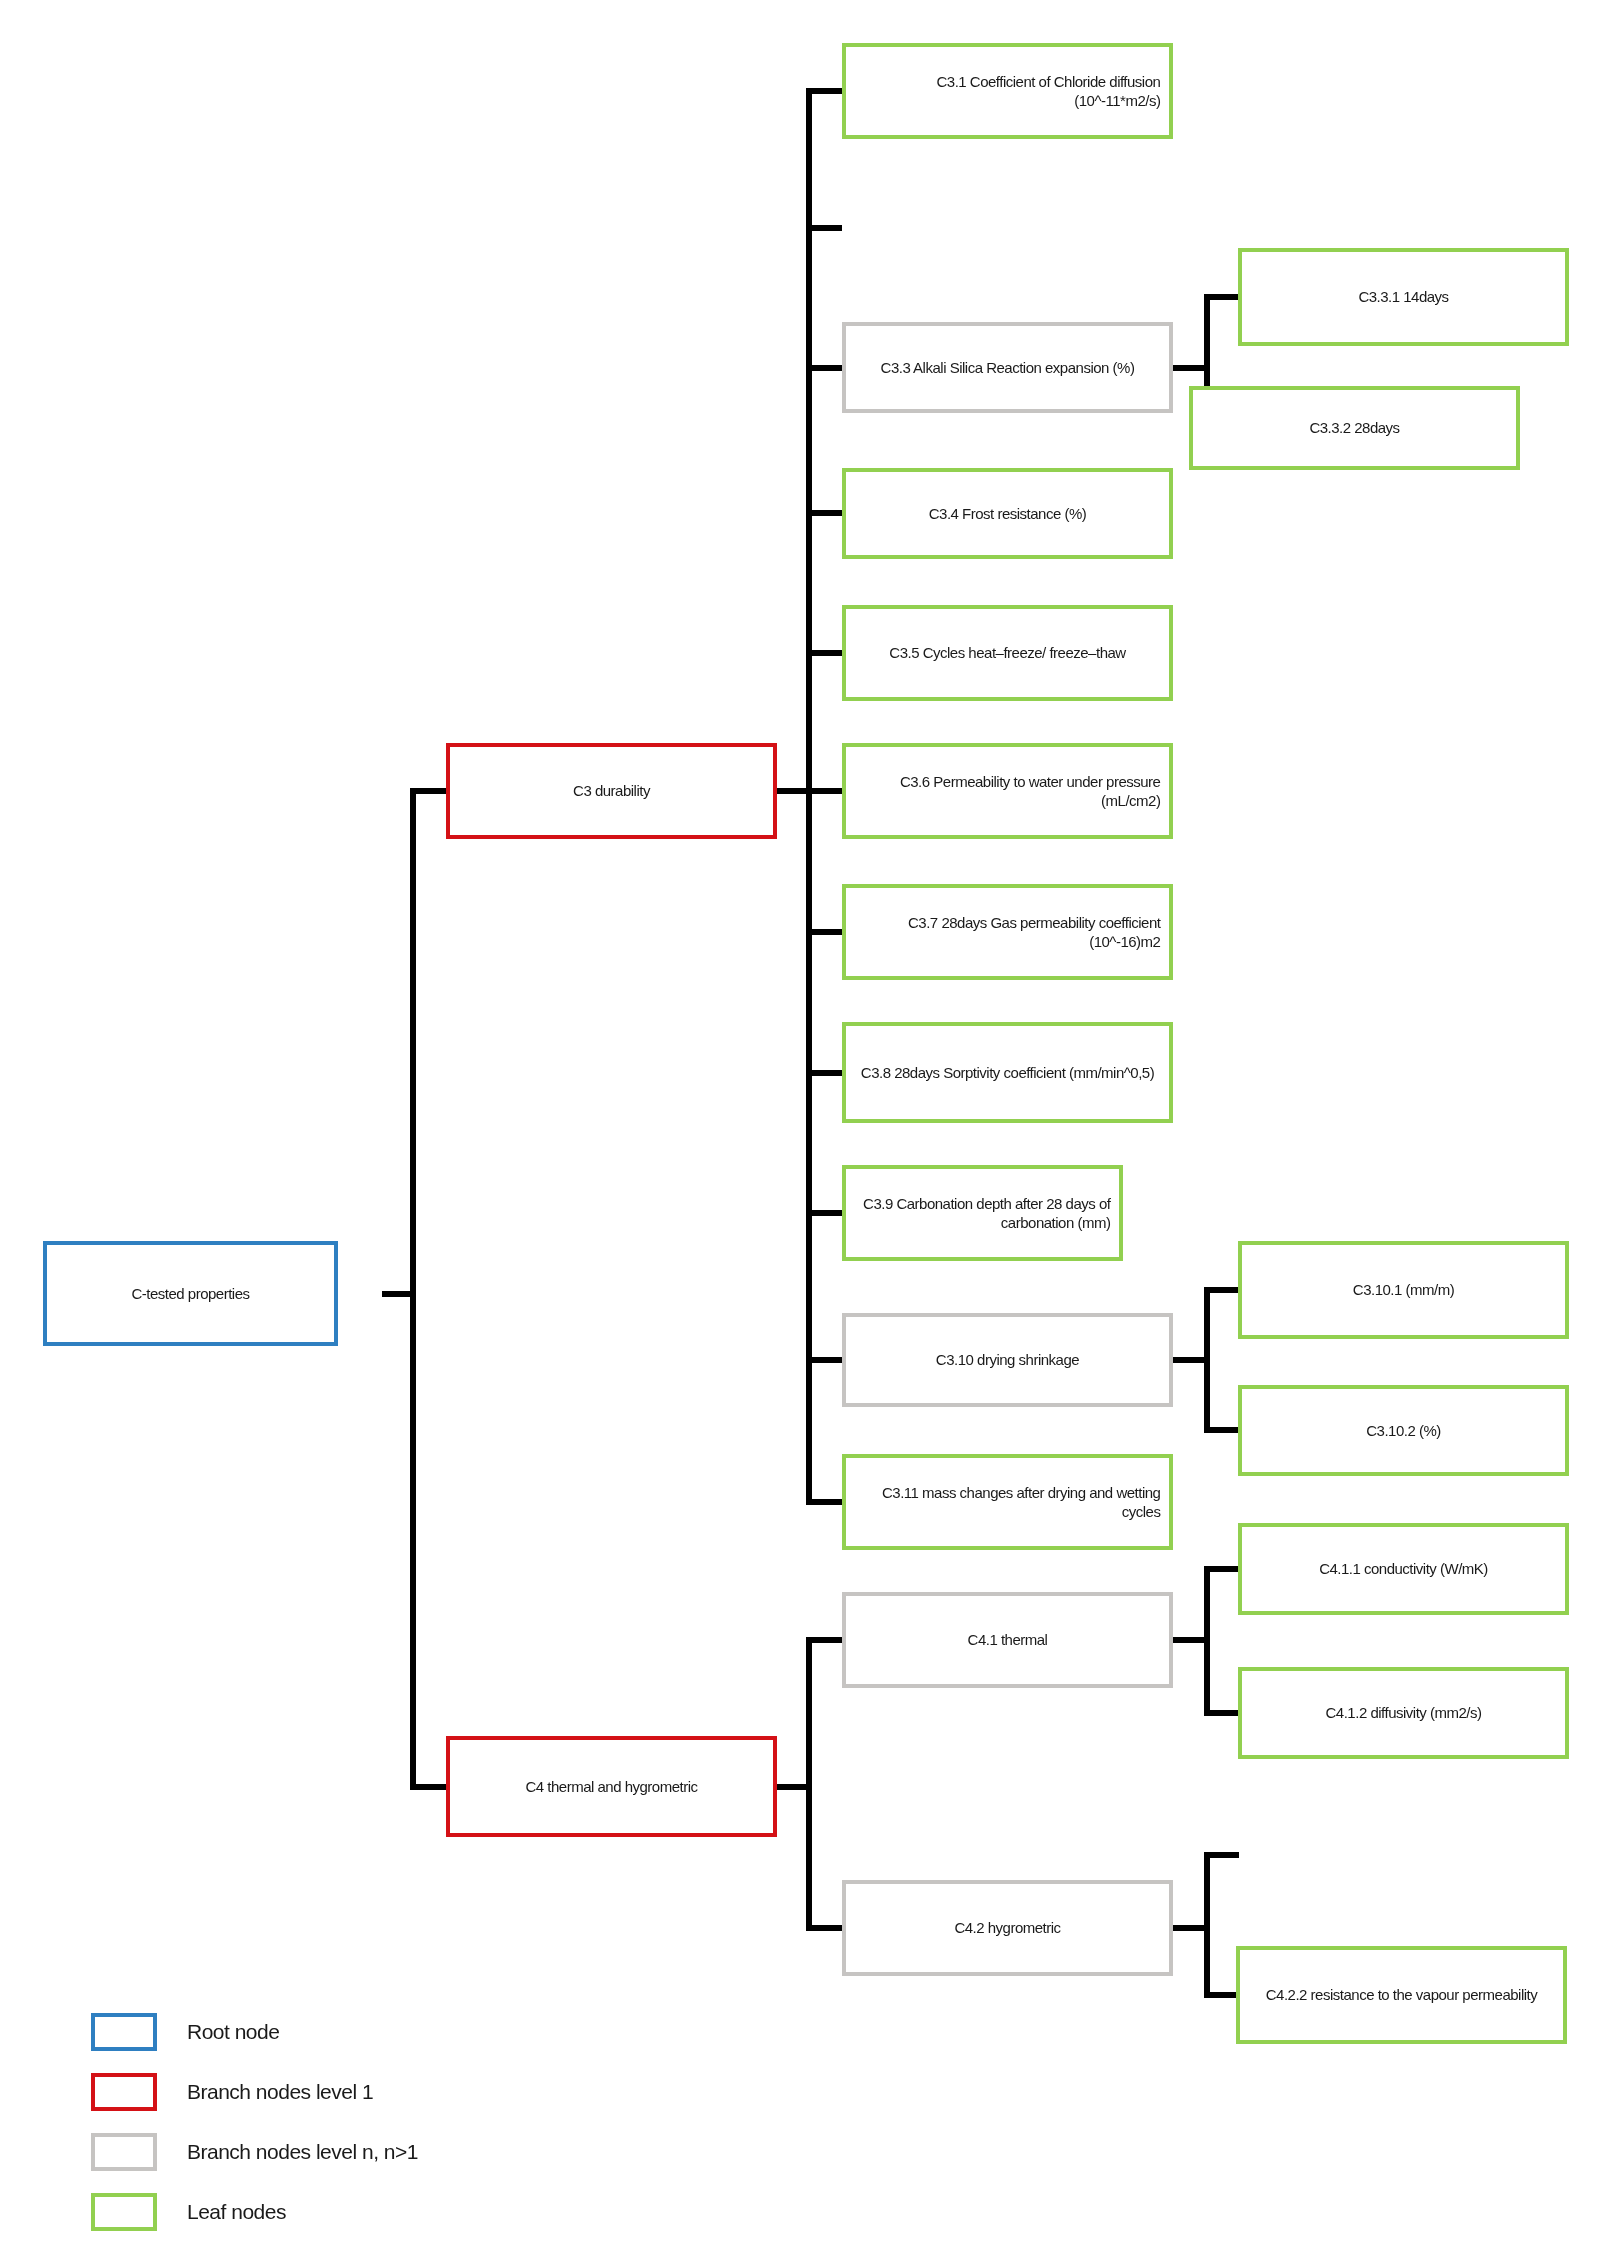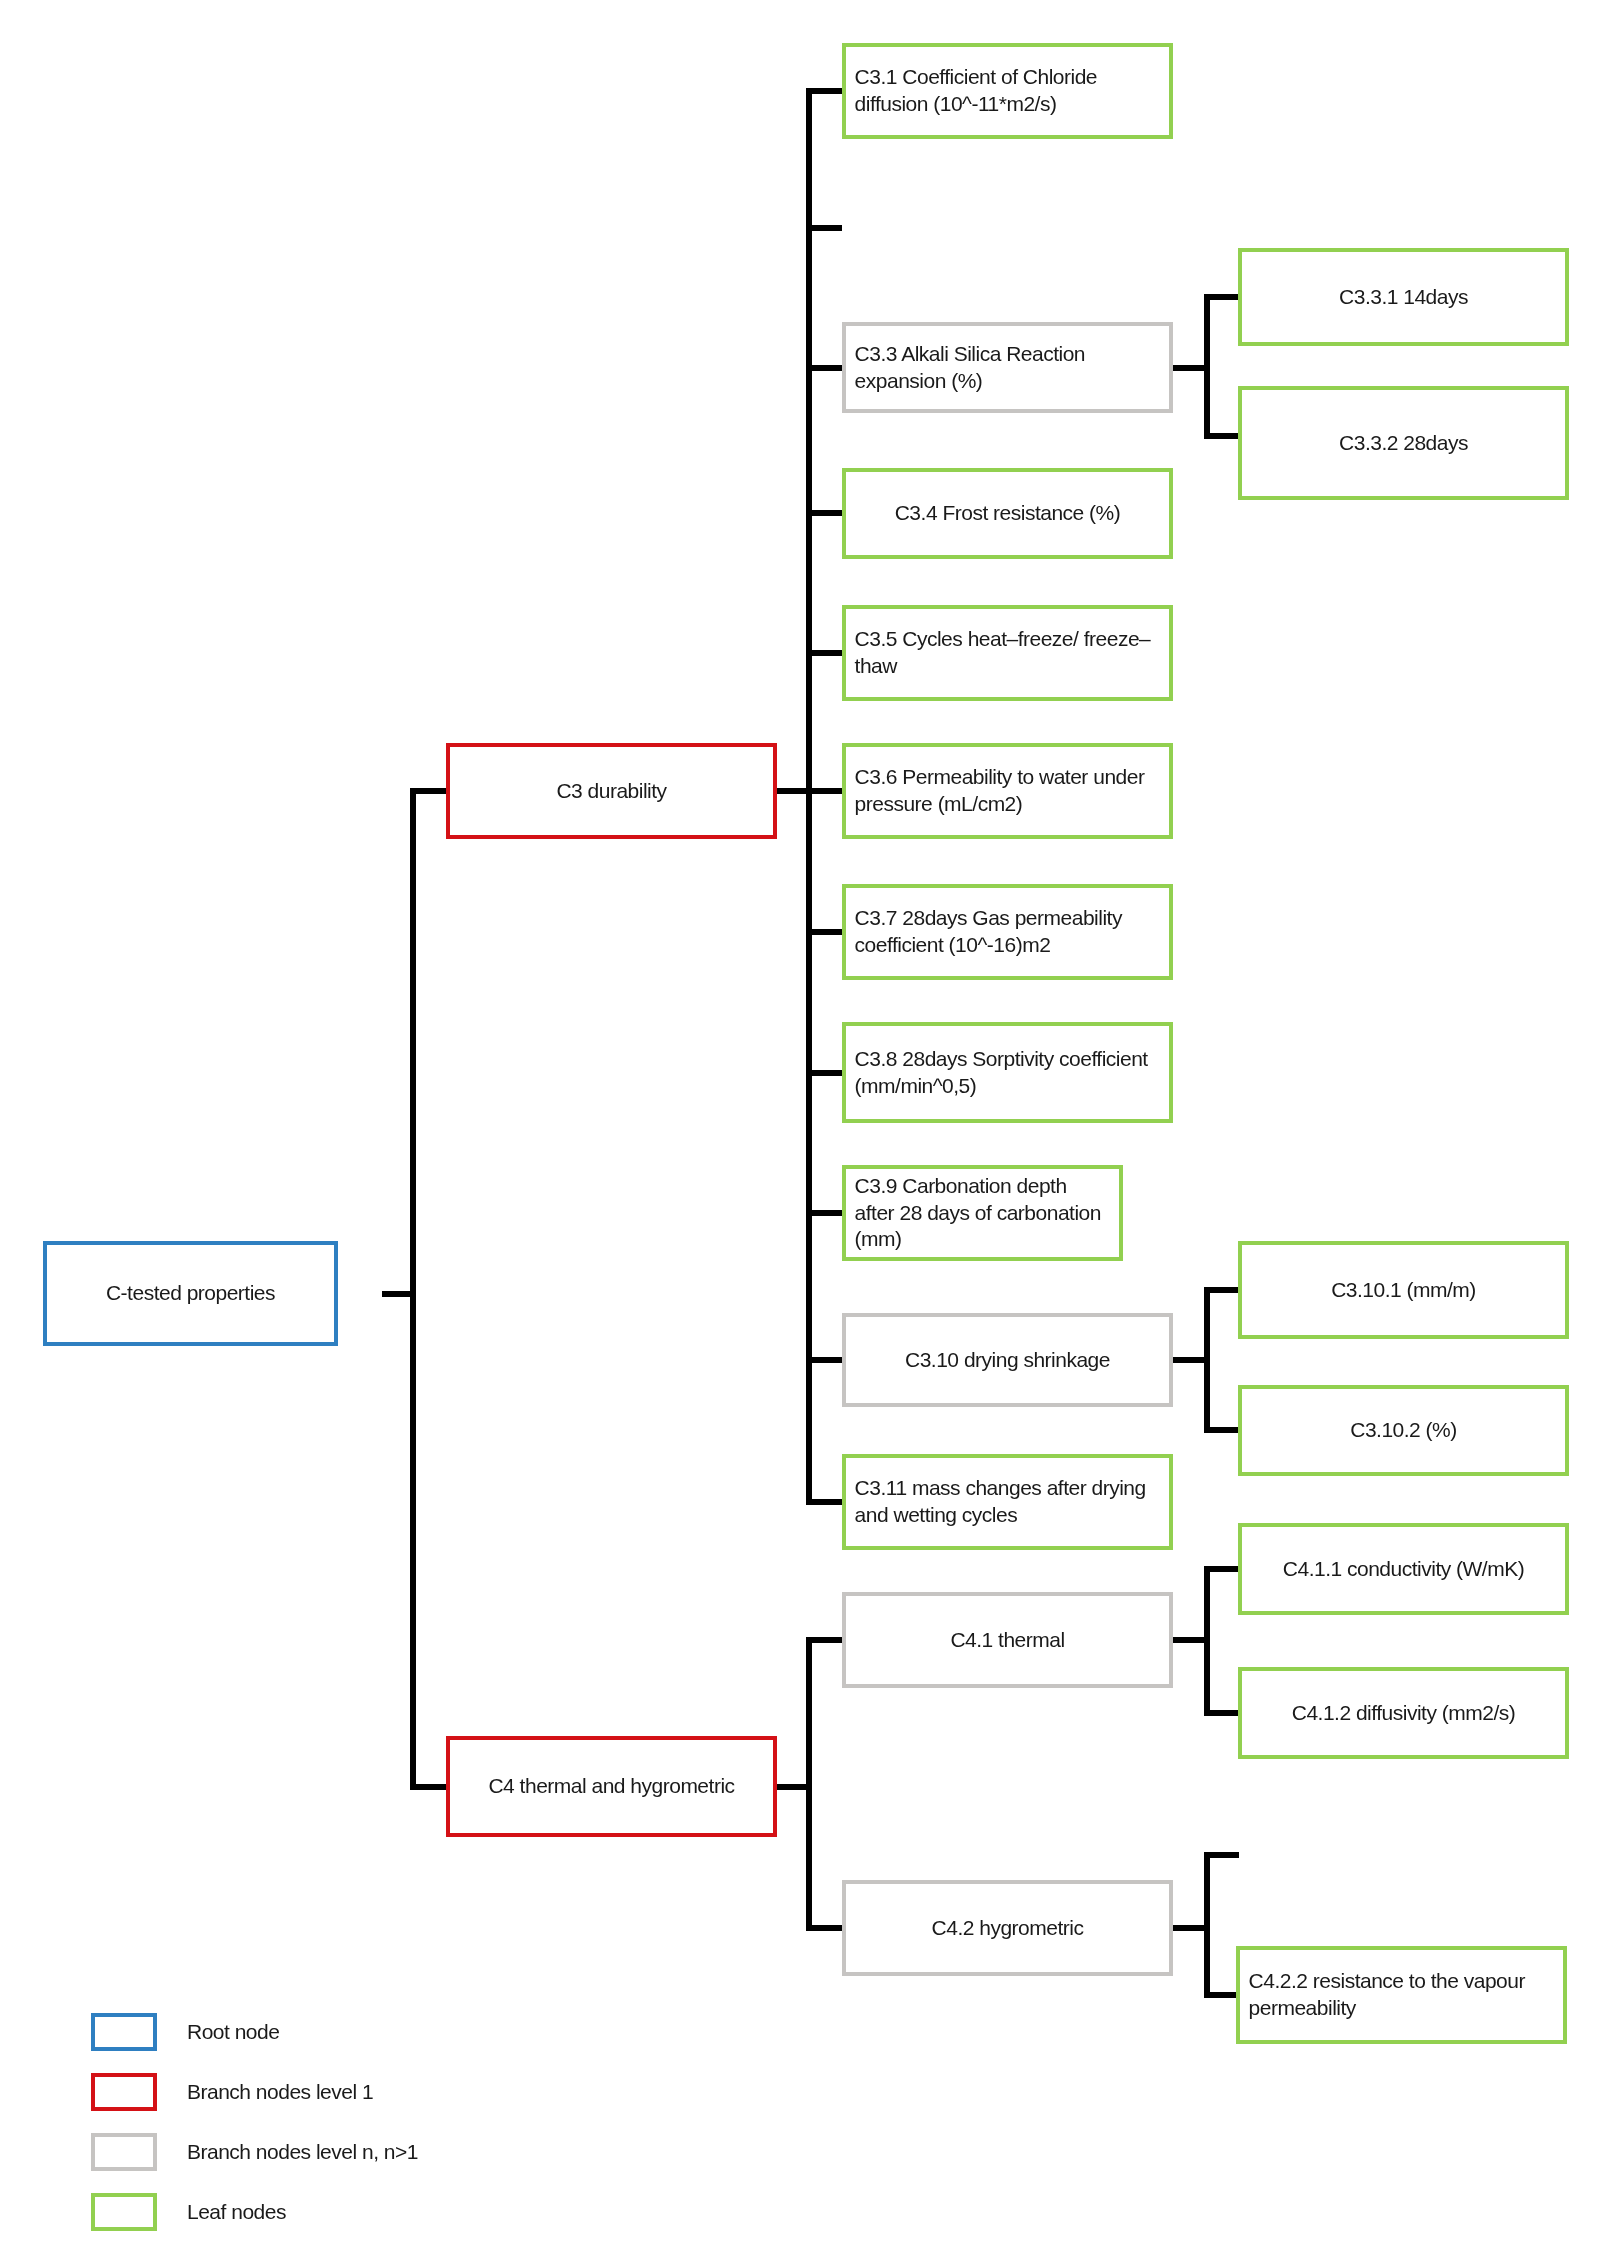--- a/index.html
+++ b/index.html
@@ -10,22 +10,22 @@
     background:#ffffff;
     font-family:"Liberation Sans", sans-serif;
     color:#1a1a1a;
   }
   .node{
     position:absolute;
     background:#ffffff;
     display:flex;
     align-items:center;
     justify-content:center;
-    text-align:left;
-    font-size:21px;
+    text-align:right;
+    font-size:15px;
     line-height:1.28;
     letter-spacing:-0.5px;
     padding:3.8px 8.6px;
     box-sizing:border-box;
   }
   .node.root   {border:4.8px solid #2e7fc1;}
   .node.branch1{border:4.8px solid #d41116;}
   .node.branchN{border:4.3px  solid #c6c4c2;}
   .node.leaf   {border:4.3px  solid #92d050;}
   .conn{position:absolute;background:#000000;}
@@ -117,21 +117,21 @@
 
   <div class="node leaf" style="left:842px;top:43px;width:331px;height:96px">
     <span>C3.1 Coefficient of Chloride diffusion (10^-11*m2/s)</span>
   </div>
   <div class="node branchN" style="left:842px;top:322px;width:331px;height:91px">
     <span>C3.3 Alkali Silica Reaction expansion (%)</span>
   </div>
   <div class="node leaf" style="left:1238px;top:248px;width:331px;height:98px">
     <span>C3.3.1 14days</span>
   </div>
-  <div class="node leaf" style="left:1238px;top:386px;width:331px;height:114px">
+  <div class="node leaf" style="left:1189px;top:386px;width:331px;height:84px">
     <span>C3.3.2 28days</span>
   </div>
   <div class="node leaf" style="left:842px;top:468px;width:331px;height:91px">
     <span>C3.4 Frost resistance (%)</span>
   </div>
   <div class="node leaf" style="left:842px;top:605px;width:331px;height:96px">
     <span>C3.5 Cycles heat–freeze/ freeze–thaw</span>
   </div>
   <div class="node leaf" style="left:842px;top:743px;width:331px;height:96px">
     <span>C3.6 Permeability to water under pressure (mL/cm2)</span>

